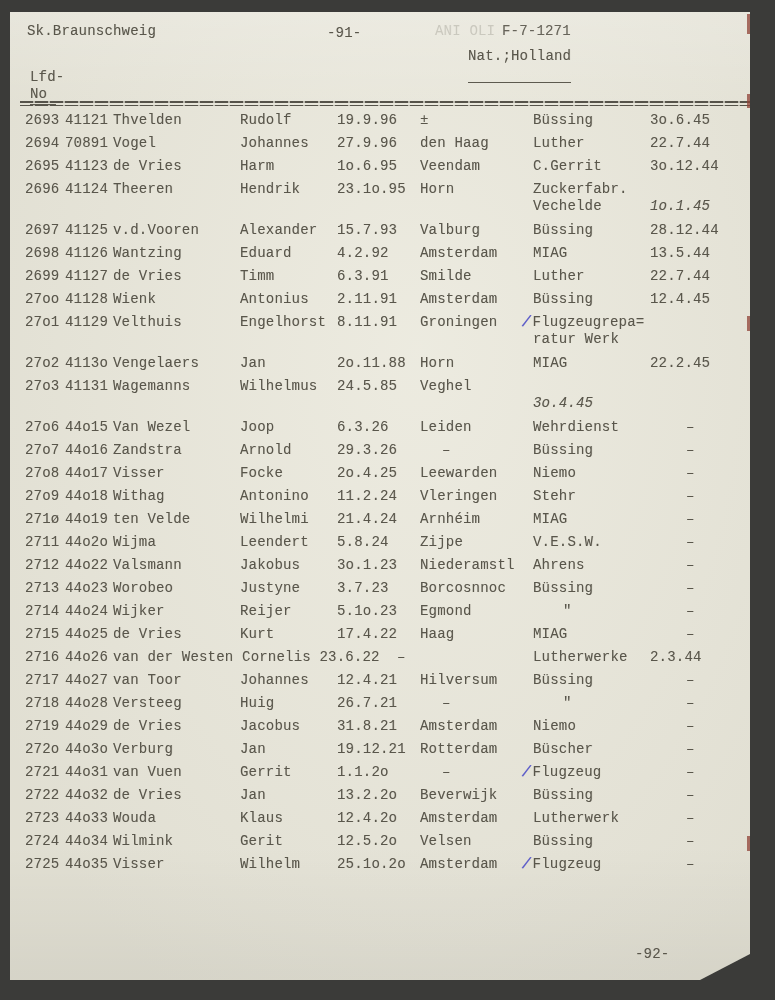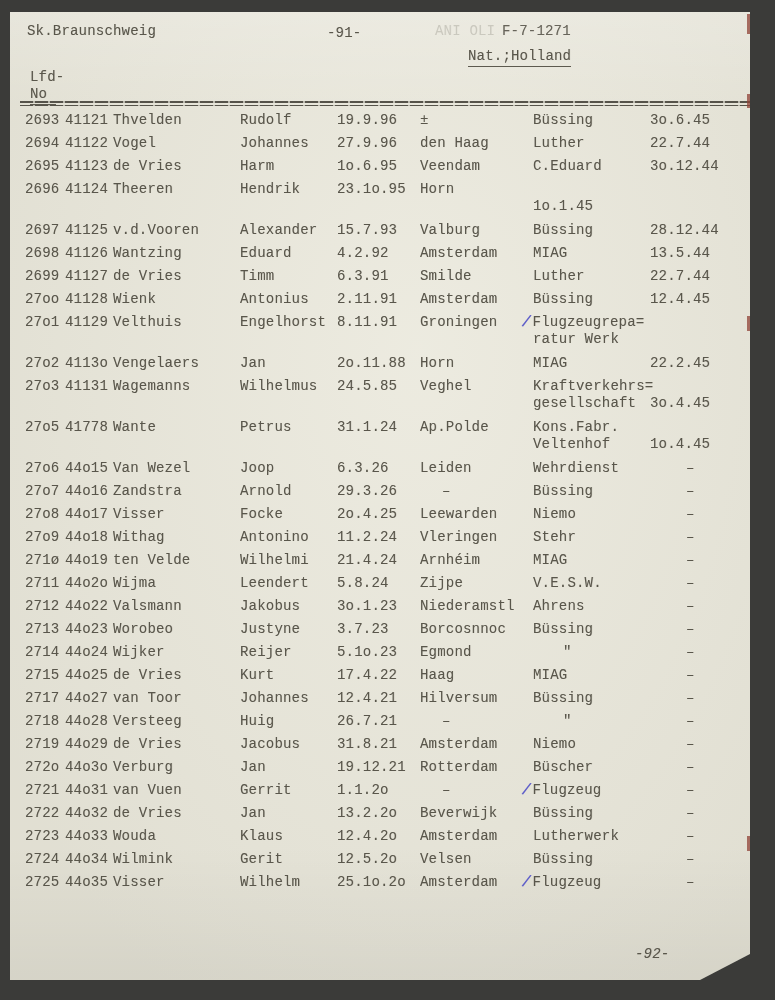--- a/index.html
+++ b/index.html
@@ -10,39 +10,39 @@
          background-image:linear-gradient(180deg, rgba(255,255,255,.20), rgba(255,255,255,0) 10%, rgba(0,0,0,0) 86%, rgba(0,0,0,.05)),
                           radial-gradient(ellipse at 55% 35%, rgba(255,255,255,.16), rgba(0,0,0,.035) 85%);
          clip-path:polygon(0 0, 100% 0, 100% calc(100% - 26px), calc(100% - 50px) 100%, 0 100%);
          color:#59564b;font-size:14px;letter-spacing:.2px;
          text-shadow:.3px .3px 0 rgba(60,56,46,.22);}
   .hdr{position:absolute;white-space:pre;line-height:17px;}
   .doc-label{left:17px;top:11px;}
   .pageno{left:317px;top:13px;}
   .faint{left:425px;top:11px;opacity:.22;}
   .ref{left:492px;top:11px;color:#67645a;}
-  .nat{left:458px;top:36px;border-bottom:1.6px solid #5d5a4f;padding-bottom:1px;}
+  .nat{left:458px;top:36px;border-bottom:1.6px solid #5d5a4f;padding-bottom:17px;}
   .lfd1{left:20px;top:57px;font-family:Liberation Mono, monospace;}
   .lfd2{left:20px;top:74px;border-bottom:1.6px solid #5d5a4f;min-width:26px;display:inline-block;padding-bottom:1px;}
   .rule{position:absolute;left:10px;top:89px;width:730px;}
   .rl{height:1.7px;margin-bottom:2.1px;
       background:repeating-linear-gradient(90deg,#56534a 0 13px, rgba(86,83,74,.30) 13px 15px);}
   .rows{position:absolute;left:15px;top:100px;width:725px;}
   .row{display:grid;grid-template-columns:40px 48px 127px 97px 83px 113px 117px auto;
        height:23px;align-items:start;}
   .row.double{height:41px;}
   .row.wide{grid-template-columns:40px 48px 420px 117px auto;}
   .cell{white-space:pre;line-height:17px;overflow:visible;}
-  .c-date.l2{padding-top:17px;}
+  .c-date.l2{padding-top:17px;font-style:italic;}
   .dash-place{padding-left:22px;}
   .dash-date{padding-left:36px;}
   .ditto{padding-left:30px;}
   .pen{display:inline-block;color:#5e5ec9;font-weight:bold;transform:rotate(14deg) scaleY(1.25);
        margin-left:-11px;margin-right:2px;text-shadow:none;}
-  .footer{left:625px;top:934px;font-style:italic;}
+  .footer{left:625px;top:934px;}
   .edge-mark{position:absolute;left:747px;width:3px;background:#8f4236;opacity:.75;}
   .em1{top:14px;height:20px;}
   .em2{top:94px;height:14px;}
   .em3{top:316px;height:15px;}
   .em4{top:836px;height:15px;}
 </style>
 </head>
 <body>
 
 <div class="page">
@@ -64,45 +64,46 @@
           <span class="cell c-nr">41121</span>
           <span class="cell c-sur">Thvelden</span>
           <span class="cell c-first">Rudolf</span>
           <span class="cell c-bdate">19.9.96</span>
           <span class="cell c-place">±</span>
           <span class="cell c-firm">Büssing</span>
           <span class="cell c-date">3o.6.45</span>
         </div>
         <div class="row">
           <span class="cell c-lfd">2694</span>
-          <span class="cell c-nr">41122</span>
+          <span class="cell c-nr">70891</span>
           <span class="cell c-sur">Vogel</span>
           <span class="cell c-first">Johannes</span>
           <span class="cell c-bdate">27.9.96</span>
           <span class="cell c-place">den Haag</span>
           <span class="cell c-firm">Luther</span>
           <span class="cell c-date">22.7.44</span>
         </div>
         <div class="row">
           <span class="cell c-lfd">2695</span>
           <span class="cell c-nr">41123</span>
           <span class="cell c-sur">de Vries</span>
           <span class="cell c-first">Harm</span>
           <span class="cell c-bdate">1o.6.95</span>
           <span class="cell c-place">Veendam</span>
-          <span class="cell c-firm">C.Eduard</span>
+          <span class="cell c-firm">C.Gerrit</span>
           <span class="cell c-date">3o.12.44</span>
         </div>
         <div class="row double">
           <span class="cell c-lfd">2696</span>
           <span class="cell c-nr">41124</span>
           <span class="cell c-sur">Theeren</span>
           <span class="cell c-first">Hendrik</span>
           <span class="cell c-bdate">23.1o.95</span>
           <span class="cell c-place">Horn</span>
+          <span class="cell c-firm">Zuckerfabr.<br>Vechelde</span>
           <span class="cell c-date l2">1o.1.45</span>
         </div>
         <div class="row">
           <span class="cell c-lfd">2697</span>
           <span class="cell c-nr">41125</span>
           <span class="cell c-sur">v.d.Vooren</span>
           <span class="cell c-first">Alexander</span>
           <span class="cell c-bdate">15.7.93</span>
           <span class="cell c-place">Valburg</span>
           <span class="cell c-firm">Büssing</span>
@@ -157,32 +158,21 @@
           <span class="cell c-firm">MIAG</span>
           <span class="cell c-date">22.2.45</span>
         </div>
         <div class="row double">
           <span class="cell c-lfd">27o3</span>
           <span class="cell c-nr">41131</span>
           <span class="cell c-sur">Wagemanns</span>
           <span class="cell c-first">Wilhelmus</span>
           <span class="cell c-bdate">24.5.85</span>
           <span class="cell c-place">Veghel</span>
-          <span class="cell c-firm">Kraftverkehrs=<br>gesellschaft</span>
           <span class="cell c-date l2">3o.4.45</span>
-        </div>
-        <div class="row double">
-          <span class="cell c-lfd">27o5</span>
-          <span class="cell c-nr">41778</span>
-          <span class="cell c-sur">Wante</span>
-          <span class="cell c-first">Petrus</span>
-          <span class="cell c-bdate">31.1.24</span>
-          <span class="cell c-place">Ap.Polde</span>
-          <span class="cell c-firm">Kons.Fabr.<br>Veltenhof</span>
-          <span class="cell c-date l2">1o.4.45</span>
         </div>
         <div class="row">
           <span class="cell c-lfd">27o6</span>
           <span class="cell c-nr">44o15</span>
           <span class="cell c-sur">Van Wezel</span>
           <span class="cell c-first">Joop</span>
           <span class="cell c-bdate">6.3.26</span>
           <span class="cell c-place">Leiden</span>
           <span class="cell c-firm">Wehrdienst</span>
           <span class="cell c-date dash-date">–</span>
@@ -269,20 +259,27 @@
         </div>
         <div class="row">
           <span class="cell c-lfd">2715</span>
           <span class="cell c-nr">44o25</span>
           <span class="cell c-sur">de Vries</span>
           <span class="cell c-first">Kurt</span>
           <span class="cell c-bdate">17.4.22</span>
           <span class="cell c-place">Haag</span>
           <span class="cell c-firm">MIAG</span>
           <span class="cell c-date dash-date">–</span>
+        </div>
+        <div class="row wide">
+          <span class="cell c-lfd">2716</span>
+          <span class="cell c-nr">44o26</span>
+          <span class="cell c-mid"><span>van der Westen</span> <span>Cornelis</span> <span>23.6.22</span>  <span>–</span></span>
+          <span class="cell c-firm">Lutherwerke</span>
+          <span class="cell c-date">2.3.44</span>
         </div>
         <div class="row">
           <span class="cell c-lfd">2717</span>
           <span class="cell c-nr">44o27</span>
           <span class="cell c-sur">van Toor</span>
           <span class="cell c-first">Johannes</span>
           <span class="cell c-bdate">12.4.21</span>
           <span class="cell c-place">Hilversum</span>
           <span class="cell c-firm">Büssing</span>
           <span class="cell c-date dash-date">–</span>

